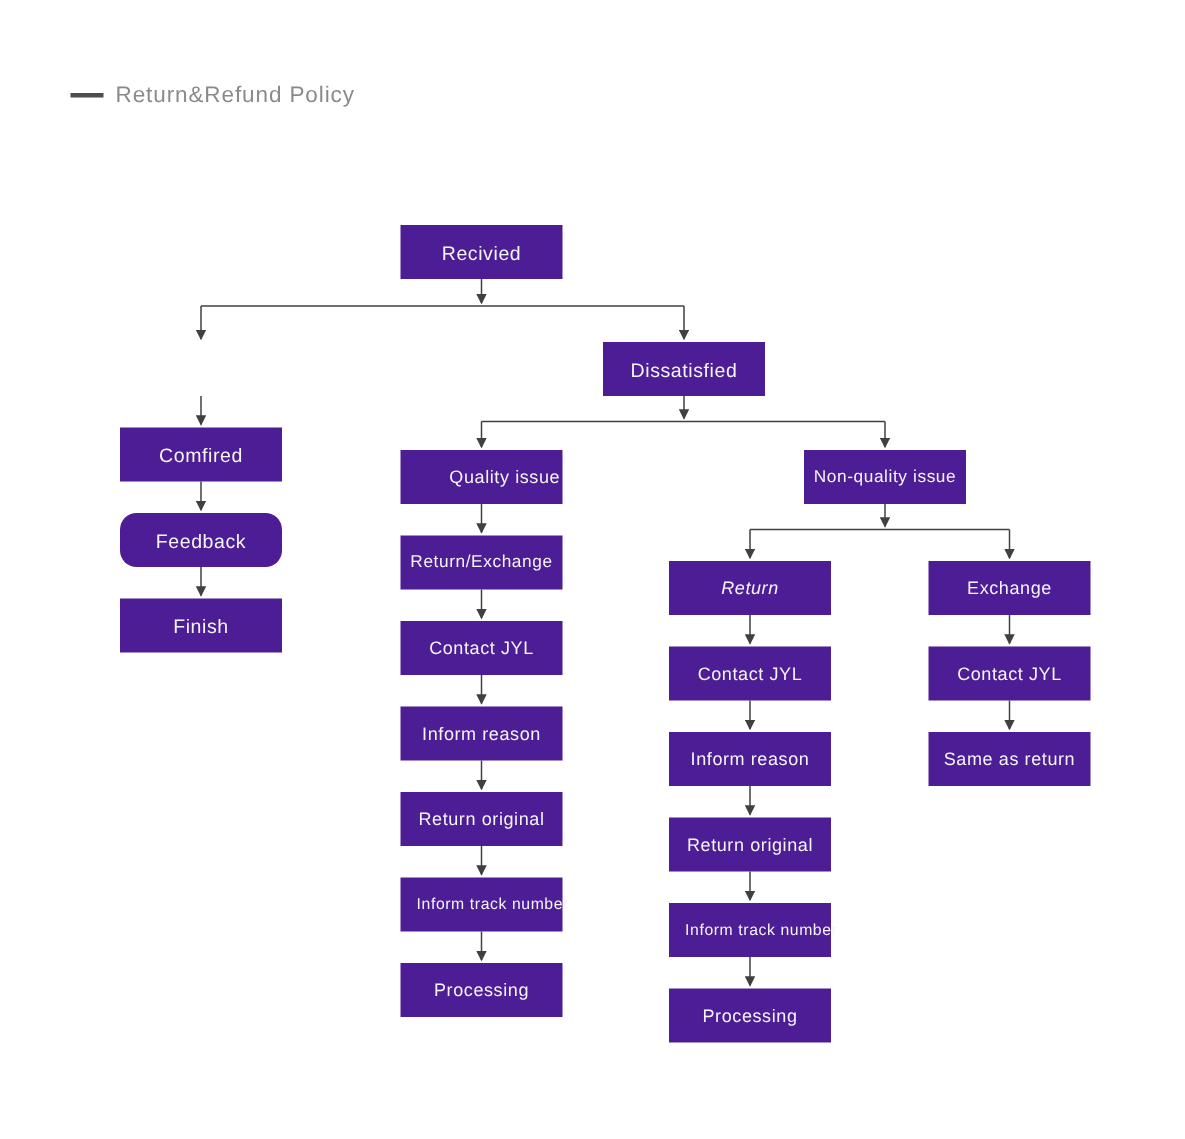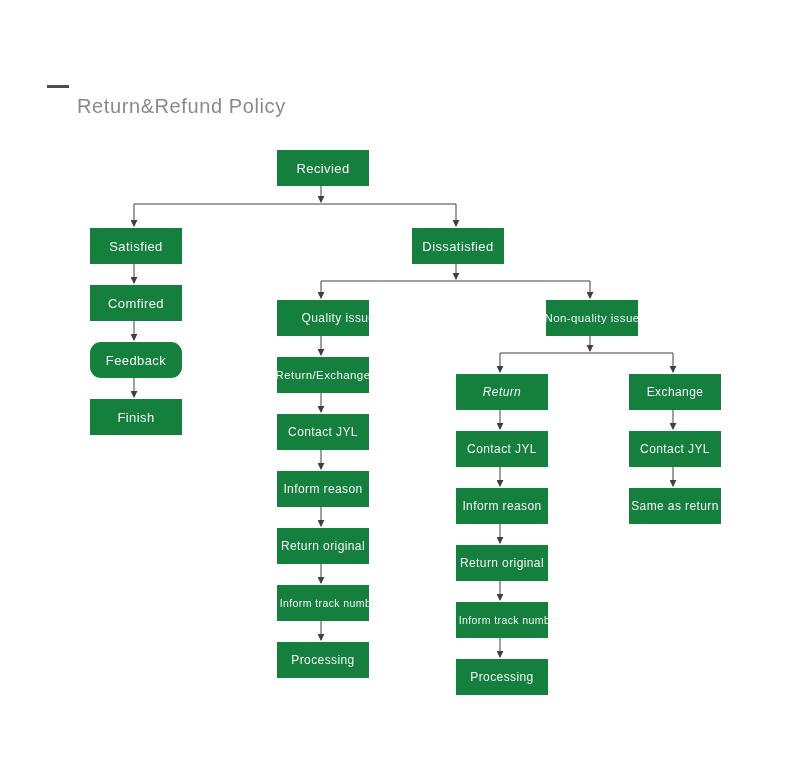--- a/index.html
+++ b/index.html
@@ -23,47 +23,45 @@
     align-items: center;
   }
   .title-dash {
     display: inline-block;
     width: 22px;
     height: 3px;
     background: #4d4d4d;
     margin-right: 8px;
   }
   .title-text {
-    font-size: 20px;
+    font-size: 15px;
     color: #8a8a8a;
     letter-spacing: 0.6px;
     white-space: nowrap;
-    margin-top: 40px;
   }
   .connector-layer {
     position: absolute;
     left: 0;
     top: 0;
     width: 790px;
     height: 759px;
   }
   .node {
     position: absolute;
-    width: 92px;
+    width: 108px;
     height: 36px;
-    background: #15803d;
+    background: #4c1d95;
     color: #f5f5f5;
     display: flex;
     align-items: center;
     justify-content: center;
     font-size: 13px;
     letter-spacing: 0.4px;
     white-space: nowrap;
     box-sizing: border-box;
-    margin-left: 10px;
   }
   .fs12   { font-size: 12px; }
   .fs115  { font-size: 11.5px; }
   .fs105  { font-size: 10.5px; padding-left: 15px; }
 </style>
 </head>
 <body>
 
 <div class="canvas">
 
@@ -112,21 +110,20 @@
       <line x1="500" y1="581" x2="500" y2="600" marker-end="url(#arr)"></line>
       <line x1="500" y1="638" x2="500" y2="657" marker-end="url(#arr)"></line>
 
       <line x1="673" y1="410" x2="673" y2="429" marker-end="url(#arr)"></line>
       <line x1="673" y1="467" x2="673" y2="486" marker-end="url(#arr)"></line>
     </g>
   </svg>
 
   <div class="node" style="left:267px; top:150px;">Recivied</div>
 
-  <div class="node" style="left:80px; top:228px;">Satisfied</div>
   <div class="node" style="left:80px; top:285px;">Comfired</div>
   <div class="node" style="left:80px; top:342px;border-radius:11px;">Feedback</div>
   <div class="node" style="left:80px; top:399px;">Finish</div>
 
   <div class="node" style="left:402px; top:228px;">Dissatisfied</div>
 
   <div class="node fs12" style="left:267px; top:300px;padding-left:31px;">Quality issue</div>
   <div class="node fs115" style="left:267px; top:357px;">Return/Exchange</div>
   <div class="node fs12" style="left:267px; top:414px;">Contact JYL</div>
   <div class="node fs12" style="left:267px; top:471px;">Inform reason</div>

